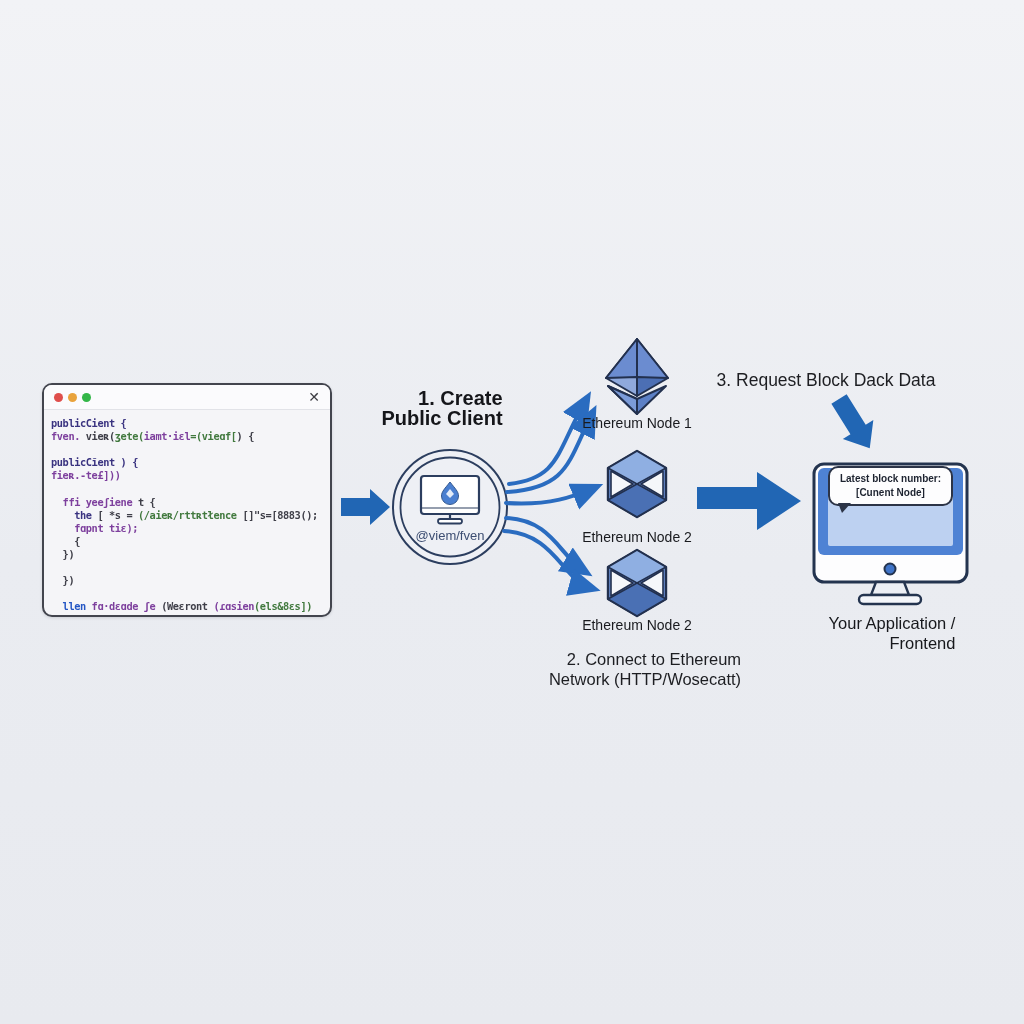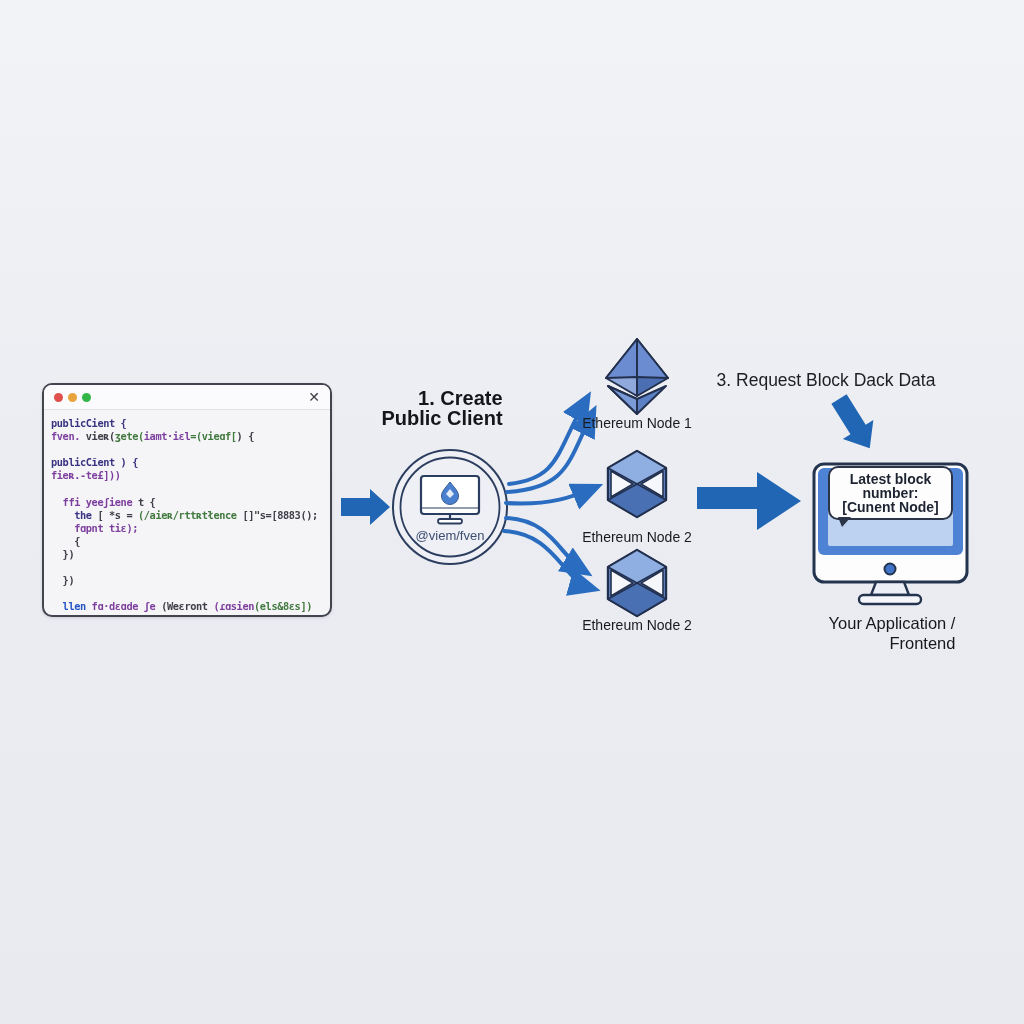--- a/index.html
+++ b/index.html
@@ -25,21 +25,21 @@
   
   .lbl{position:absolute;text-align:right;transform:translateX(-50%);white-space:nowrap;}
   .step-label{font-size:20px;font-weight:700;color:#15161a;line-height:20px;}
   .step-label-reg{font-size:16.5px;font-weight:500;color:#1d1e22;line-height:20px;}
   .node-label{font-size:14px;font-weight:500;color:#191a1e;}
   .hub-label{font-size:13px;font-weight:500;color:#3d4e72;}
   .caption{font-size:16.5px;font-weight:500;color:#17181c;line-height:20px;}
 
   
   .bubble{position:absolute;background:#fdfdfe;border:2px solid #2c3447;border-radius:10px;
-    font-size:14px;font-weight:600;color:#1d2330;text-align:center;line-height:14px;
+    font-size:10px;font-weight:600;color:#1d2330;text-align:center;line-height:14px;
     padding:4px 4px;box-sizing:border-box;}
   .bubble .tail{position:absolute;width:0;height:0;}
   .bubble1 .tail{left:8px;bottom:-9px;border-left:4px solid transparent;
     border-right:9px solid transparent;border-top:10px solid #2c3447;}
   .bubble2 .tail{right:8px;top:-9px;border-right:4px solid transparent;
     border-left:9px solid transparent;border-bottom:10px solid #2c3447;}
 </style>
 </head>
 <body>
 
@@ -138,20 +138,24 @@
     <div>1. Create</div>
     <div>Public Client</div>
   </div>
 
   <div class="lbl hub-label" style="left:450px;top:528px;">@viem/fven</div>
 
   <div class="lbl node-label" style="left:637px;top:415px;">Ethereum Node 1</div>
   <div class="lbl node-label" style="left:637px;top:529px;">Ethereum Node 2</div>
   <div class="lbl node-label" style="left:637px;top:617px;">Ethereum Node 2</div>
 
+  <div class="lbl step-label-reg" style="left:645px;top:649px;">
+    <div>2. Connect to Ethereum</div>
+    <div>Network (HTTP/Wosecatt)</div>
+  </div>
 
   <div class="lbl step-label-reg" style="left:826px;top:370px;font-size:17.5px;">3. Request Block Dack Data</div>
 
   <div class="bubble bubble1" style="left:828px;top:466px;width:125px;">
     <div>Latest block number:</div>
     <div>[Cunent Node]</div>
     <span class="tail"></span>
   </div>
 
   <div class="lbl caption" style="left:892px;top:613px;">

